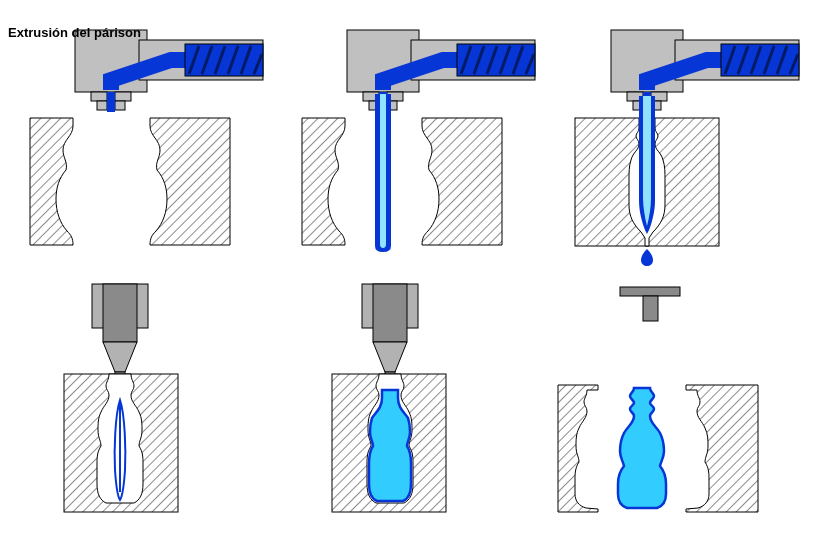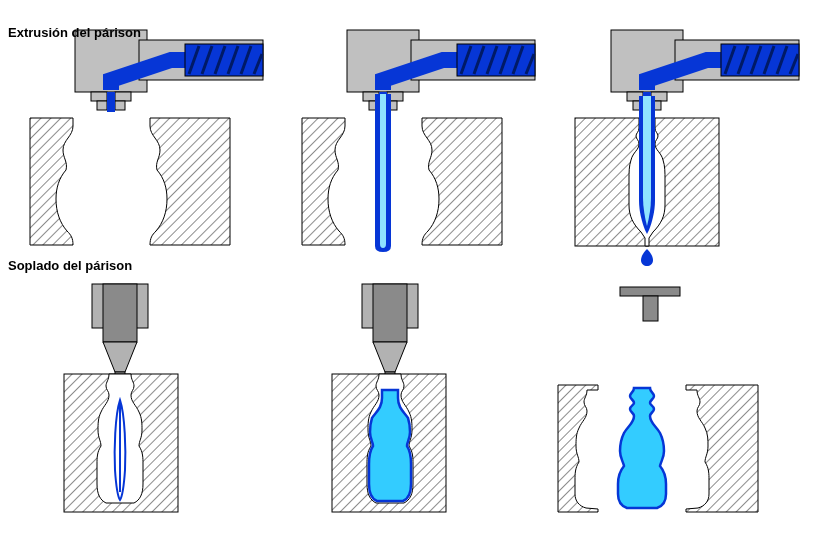--- a/index.html
+++ b/index.html
@@ -30,21 +30,20 @@
   .white{fill:#ffffff;}
   .bottle{fill:var(--parison-cyan,#33ccff);stroke:var(--molten-blue,#0033dd);stroke-width:2.5;}
   .thinblue{stroke:var(--molten-blue,#0033dd);stroke-width:2;fill:none;}
 </style>
 </head>
 <body>
 
 <div class="canvas">
 
   <div class="section-title t-extrusion">Extrusión del párison</div>
-  <div class="section-title t-soplado">Soplado del párison</div>
 
   <svg width="819" height="533" viewBox="0 0 819 533">
     <defs>
       <pattern id="hatch" width="7" height="7" patternUnits="userSpaceOnUse" patternTransform="rotate(45)">
         <rect width="7" height="7" fill="#ffffff"></rect>
         <line x1="0" y1="0" x2="0" y2="7" stroke="#000000" stroke-width="0.9"></line>
       </pattern>
 
       <g id="extruder">
         <rect x="0" y="0" width="72" height="62" class="gray st"></rect>

